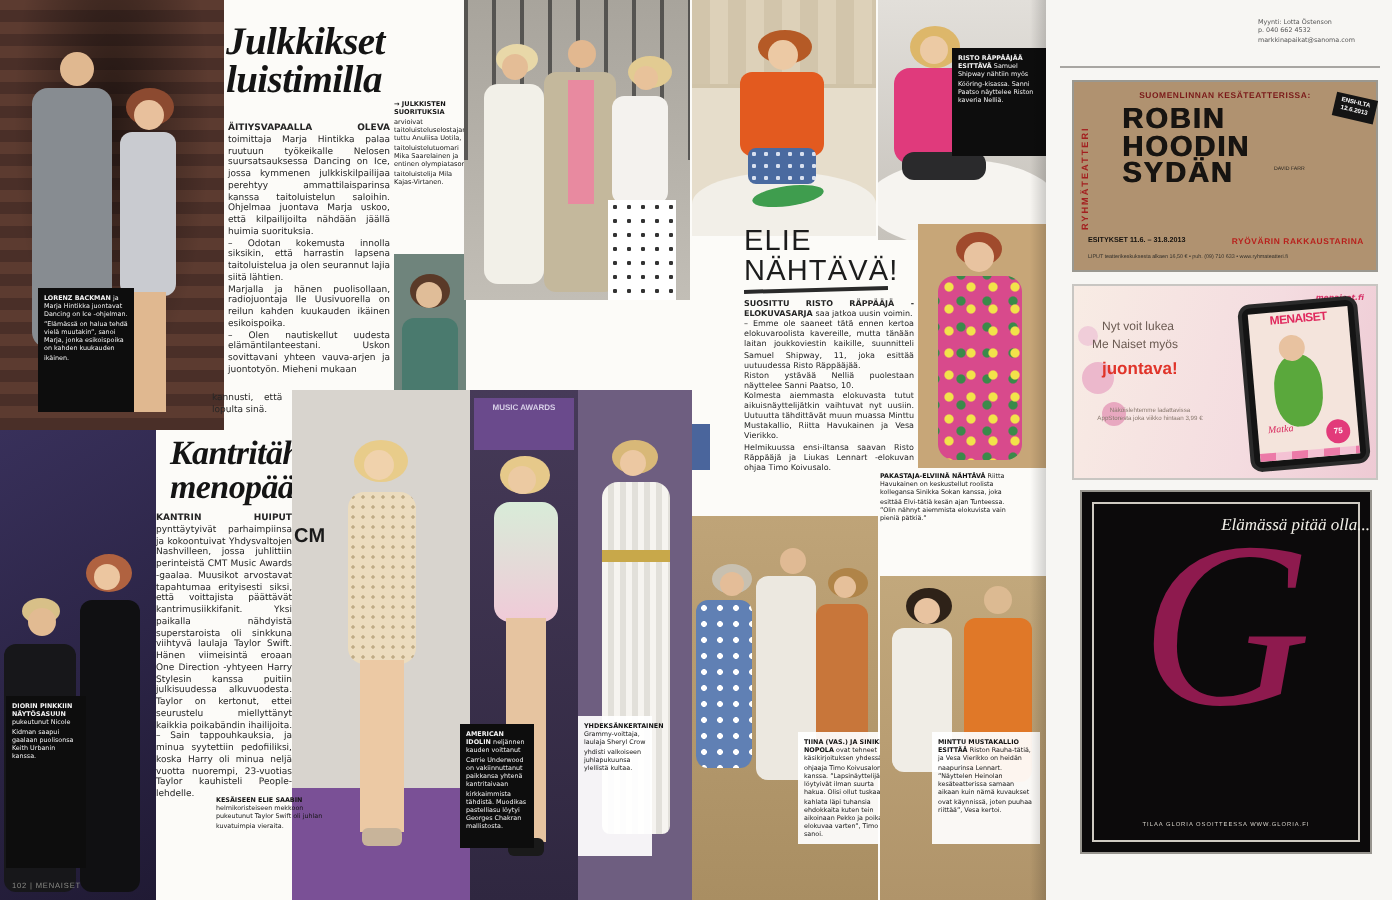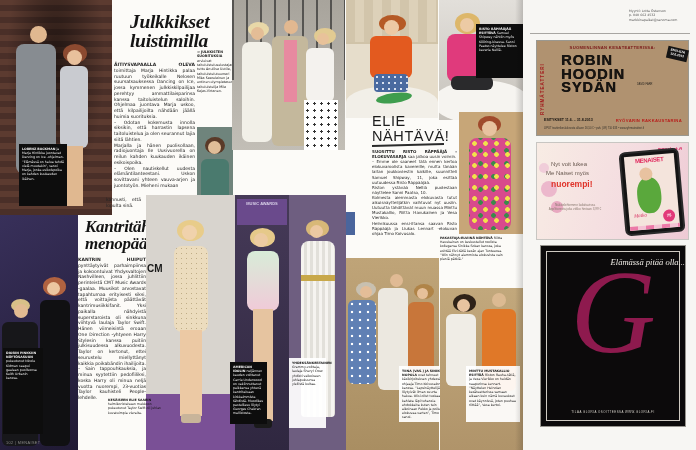--- a/index.html
+++ b/index.html
@@ -33,21 +33,21 @@
     <div class="abs" style="left:63px;top:44px;width:24px;height:19px;background:#8c4a30;border-radius:50%"></div>
     <div class="head" style="left:67px;top:50px;width:15px;height:15px;background:#e8c09c"></div>
     <div class="abs" style="left:60px;top:66px;width:28px;height:82px;background:#c9cbd0;border-radius:6px"></div>
     <div class="abs" style="left:65px;top:146px;width:18px;height:60px;background:#e0b890"></div>
   </div>
 
   <div class="capD abs cap" style="left:19px;top:144px;width:48px;height:62px">
     <b>LORENZ BACKMAN </b><span>ja Marja Hintikka juontavat Dancing on Ice -ohjelman. ”Elämässä on halua tehdä vielä muutakin”, sanoi Marja, jonka esikoispoika on kahden kuukauden ikäinen.</span>
   </div>
 
-  <div class="abs serifhead pre" style="left:130px;top:13px;width:122px;font-size:19.5px;line-height:.95">Julkkikset
+  <div class="abs serifhead pre" style="left:113px;top:13px;width:122px;font-size:19.5px;line-height:.95">Julkkikset
 luistimilla</div>
 
   <div class="abs bodytxt" style="left:114px;top:62px;width:81px;height:134px">
     <b>ÄITIYSVAPAALLA OLEVA </b><span class="pre">toimittaja Marja Hintikka palaa ruutuun työkeikalle Nelosen suursatsauksessa Dancing on Ice, jossa kymmenen julkkiskilpailijaa perehtyy ammattilaisparinsa kanssa taitoluistelun saloihin. Ohjelmaa juontava Marja uskoo, että kilpailijoilta nähdään jäällä huimia suorituksia.
 – Odotan kokemusta innolla siksikin, että harrastin lapsena taitoluistelua ja olen seurannut lajia siitä lähtien.
 Marjalla ja hänen puolisollaan, radiojuontaja Ile Uusivuorella on reilun kahden kuukauden ikäinen esikoispoika.
 – Olen nautiskellut uudesta elämäntilanteestani. Uskon sovittavani yhteen vauva-arjen ja juontotyön. Mieheni mukaan</span>
   </div>
   <div class="abs bodytxt" style="left:106px;top:197px;width:86px">kannusti, että mene, päätös oli lopulta sinä.</div>
 
@@ -238,21 +238,21 @@
     <div class="abs sans" style="left:7px;top:86px;width:140px;font-size:2.7px;color:#33302a">LIPUT teatterikeskuksesta alkaen 16,50 € • puh. (09) 710 633 • www.ryhmateatteri.fi</div>
   </div>
 
   <div class="abs" style="left:536px;top:142px;width:153px;height:98px;background:linear-gradient(105deg,#f8ece4 0%,#f4dce0 60%,#eecad4 100%);border:1px solid #c8c6c2">
     <div class="abs" style="left:4px;top:38px;width:16px;height:16px;background:#ecb8cc;border-radius:50%"></div>
     <div class="abs" style="left:14px;top:58px;width:12px;height:12px;background:#e8a8c0;border-radius:50%"></div>
     <div class="abs" style="left:2px;top:20px;width:10px;height:10px;background:#f0cdd9;border-radius:50%"></div>
     <div class="abs" style="right:6px;top:3px;font-size:3.8px;font-weight:700;font-style:italic;color:#d8356a">menaiset.fi</div>
     <div class="abs sans" style="left:14px;top:18px;font-size:6px;color:#6b5b52">Nyt voit lukea</div>
     <div class="abs sans" style="left:9px;top:27px;font-size:6px;color:#6b5b52">Me Naiset myös</div>
-    <div class="abs sans" style="left:14px;top:36px;font-size:8.5px;font-weight:700;color:#e0342a">nuorempi!</div>
+    <div class="abs sans" style="left:14px;top:36px;font-size:8.5px;font-weight:700;color:#e0342a">juontava!</div>
     <div class="abs sans" style="left:11px;top:60px;width:54px;font-size:3.1px;line-height:1.45;text-align:center;color:#8a7a70">Näköislehtemme ladattavissa AppStoresta joka viikko hintaan 3,99 €</div>
     <div class="abs" style="right:6px;top:7px;width:60px;height:84px;background:#141414;border-radius:6px;border:2px solid #2a2a2a;transform:rotate(-5deg)">
       <div class="abs" style="left:3px;top:3px;right:3px;bottom:3px;background:#f4e4dc;overflow:hidden">
         <div class="abs sans" style="left:0;top:2px;width:100%;text-align:center;font-size:6px;font-weight:700;color:#e02a5e;letter-spacing:-.3px">MENAISET</div>
         <div class="abs" style="left:10px;top:22px;width:24px;height:36px;background:#5aa83c;border-radius:45%"></div>
         <div class="head" style="left:14px;top:12px;width:13px;height:13px;background:#e8c2a0"></div>
         <div class="abs" style="left:5px;bottom:12px;font-family:'Liberation Serif',serif;font-style:italic;font-size:5px;color:#d82a5e">Matka</div>
         <div class="abs sans" style="right:4px;bottom:6px;width:12px;height:12px;background:#e23a7a;border-radius:50%;color:#fff;font-size:4px;font-weight:700;text-align:center;line-height:12px">75</div>
         <div class="abs" style="left:0;bottom:0;width:100%;height:4px;background:repeating-linear-gradient(90deg,#ec7aa8 0 8px,#f4c2d4 8px 16px)"></div>
       </div>

